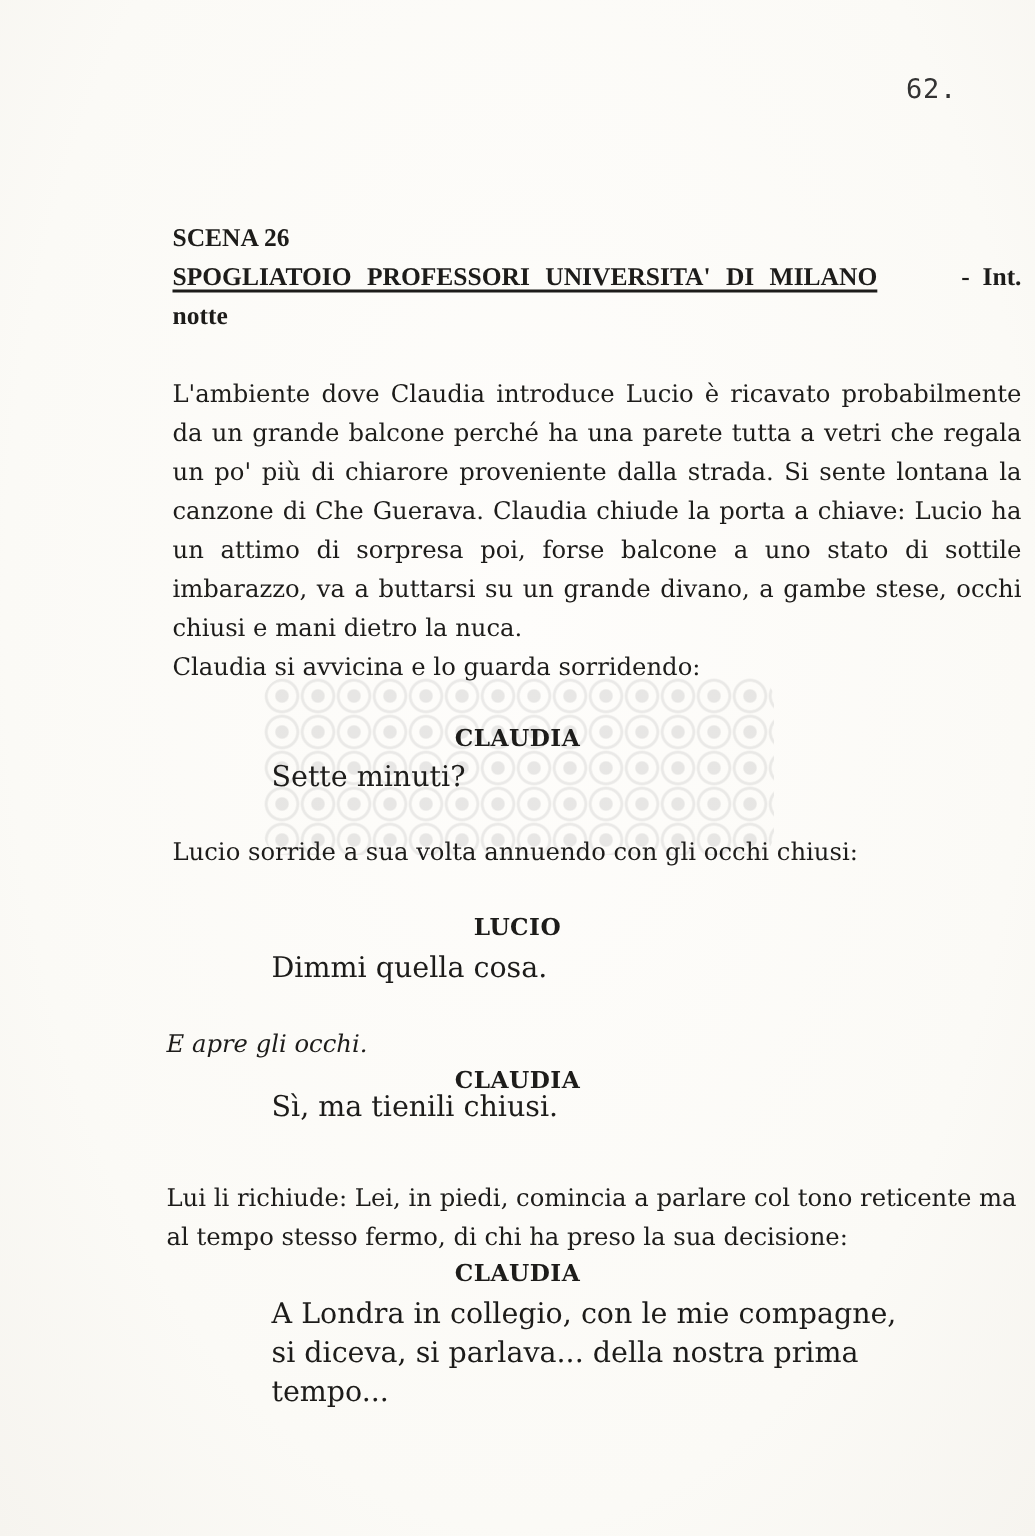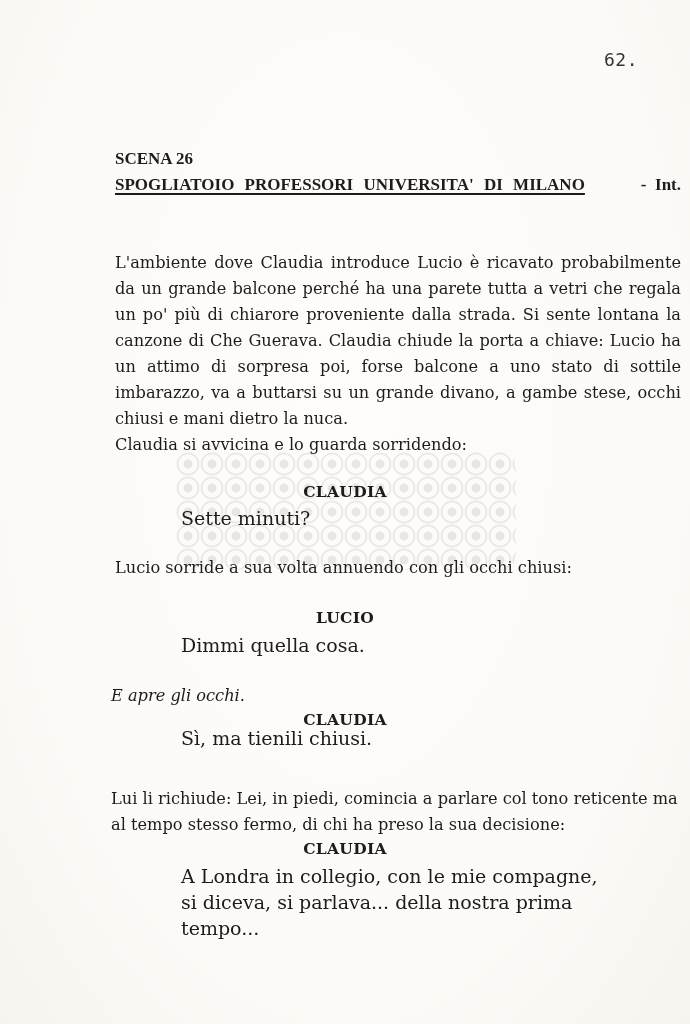--- a/index.html
+++ b/index.html
@@ -96,20 +96,21 @@
 
   <div class="watermark"></div>
 
   <div class="text heading" style="top:146px;">SCENA 26</div>
   <div class="text heading" style="top:172px; width:566px; display:flex; justify-content:space-between;align-items:flex-end;">
     <span class="underline" style="word-spacing:6px;">SPOGLIATOIO PROFESSORI UNIVERSITA' DI MILANO</span>
     <span>
       <span>-&nbsp;&nbsp;</span><span>Int.</span>
     </span>
   </div>
+  <div class="text heading" style="top:198px;">notte</div>
 
   <div class="text" style="top:250px;">
     <span class="justify-line">L'ambiente dove Claudia introduce Lucio è ricavato probabilmente</span>
     <span class="justify-line">da un grande balcone perché ha una parete tutta a vetri che regala</span>
     <span class="justify-line">un po' più di chiarore proveniente dalla strada. Si sente lontana la</span>
     <span class="justify-line">canzone di Che Guerava. Claudia chiude la porta a chiave: Lucio ha</span>
     <span class="justify-line">un attimo di sorpresa poi, forse balcone a uno stato di sottile</span>
     <span class="justify-line">imbarazzo, va a buttarsi su un grande divano, a gambe stese, occhi</span>
     <span class="left-line">chiusi e mani dietro la nuca.</span>
     <span class="left-line">Claudia si avvicina e lo guarda sorridendo:</span>

